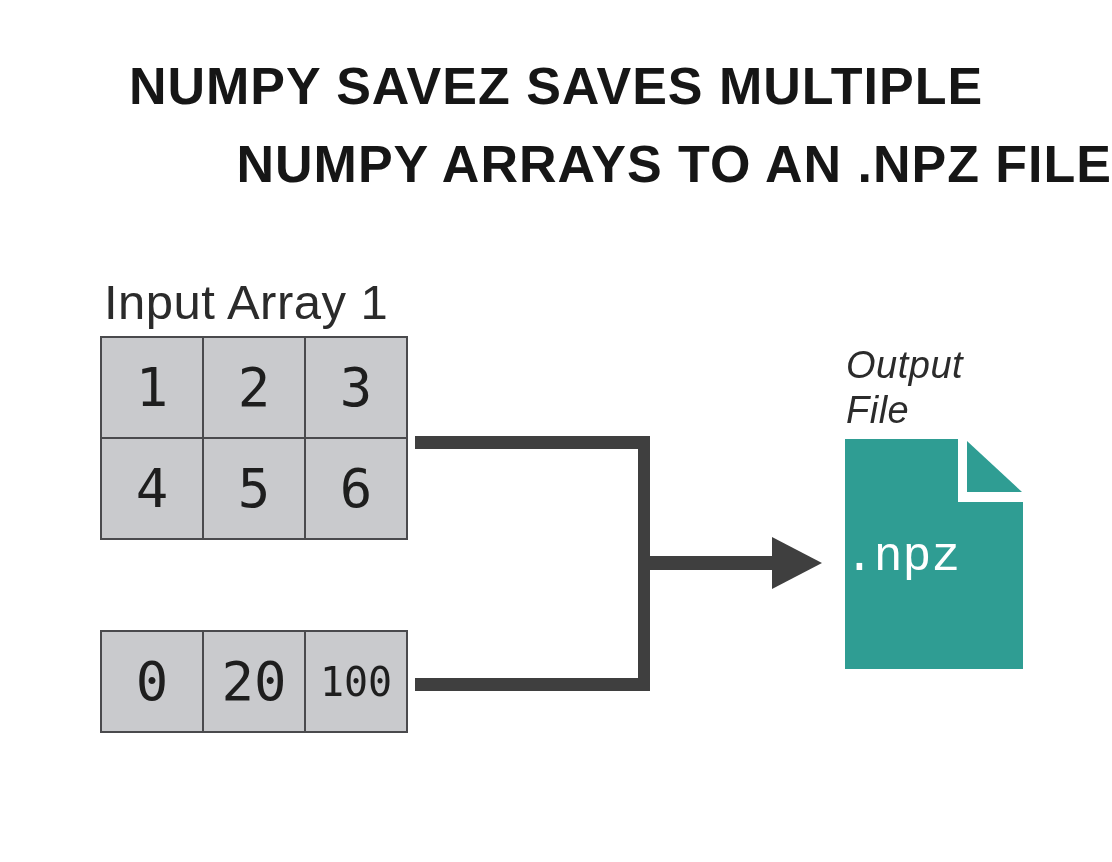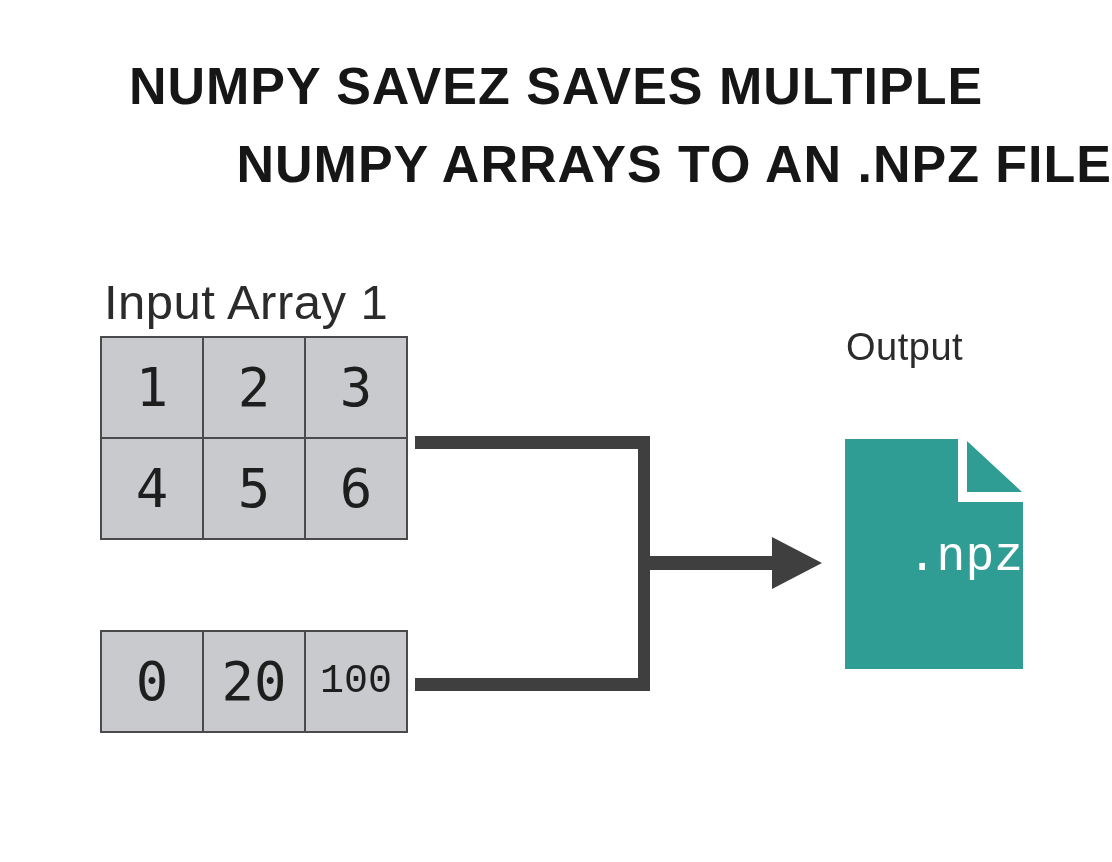--- a/index.html
+++ b/index.html
@@ -55,21 +55,21 @@
     height:101px;
     background:var(--cell-fill);
     border:2px solid var(--cell-border);
     text-align:center;
     vertical-align:middle;
     font-family:"DejaVu Sans Mono", monospace;
     font-weight:300;
     font-size:54px;
     color:#1E1E1E;
   }
-  table.array td.cell-wide{font-size:40px;letter-spacing:0px;font-family:Liberation Mono, monospace;}
+  table.array td.cell-wide{font-size:40px;letter-spacing:0px;}
   .table-a1{left:100px;top:336px;}
   .table-a2{left:100px;top:630px;}
 
   .conn{
     position:absolute;
     background:var(--connector);
   }
   .conn-a1{left:415px;top:436px;width:235px;height:13px;}
   .conn-vert{left:638px;top:436px;width:12px;height:255px;}
   .conn-a2{left:415px;top:678px;width:235px;height:13px;}
@@ -78,43 +78,43 @@
     position:absolute;
     left:772px;top:537px;
     width:0;height:0;
     border-top:26px solid transparent;
     border-bottom:26px solid transparent;
     border-left:50px solid var(--connector);
   }
 
   .output-label{
     position:absolute;
-    left:846px;top:325px;
+    left:846px;top:343px;
     font-size:38px;
     font-weight:300;
     letter-spacing:0.5px;
     line-height:45px;
     color:var(--label-text);
+    font-style:italic;
   }
   .file-icon{
     position:absolute;
     left:845px;top:439px;
     width:178px;height:230px;
   }
   .file-icon svg{display:block;width:100%;height:100%;}
   .file-ext{
     position:absolute;
     left:0;top:94px;
     width:100%;
-    text-align:right;
+    text-align:left;
     font-family:"Liberation Mono", monospace;
     font-size:48px;
     line-height:1;
     color:var(--file-text);
-    padding-left:29px;
   }
 </style>
 </head>
 <body>
 
 <div class="canvas">
 
   <div class="title-line l1">NUMPY SAVEZ SAVES MULTIPLE</div>
   <div class="title-line l2">NUMPY ARRAYS TO AN .NPZ FILE</div>
 
@@ -145,20 +145,21 @@
   </table>
 
   <div class="conn conn-a1"></div>
   <div class="conn conn-vert"></div>
   <div class="conn conn-a2"></div>
   <div class="conn conn-shaft"></div>
   <div class="arrow-head"></div>
 
   <div class="output-label">
     <div>Output</div>
+    <div>File</div>
   </div>
 
   <div class="file-icon">
     <svg viewBox="0 0 178 230">
       <path d="M0 0 H113 V63 H178 V230 H0 Z" fill="var(--teal)"></path>
       <path d="M122 2 L122 53 L177 53 Z" fill="var(--teal)"></path>
     </svg>
     <div class="file-ext">.npz</div>
   </div>
 

